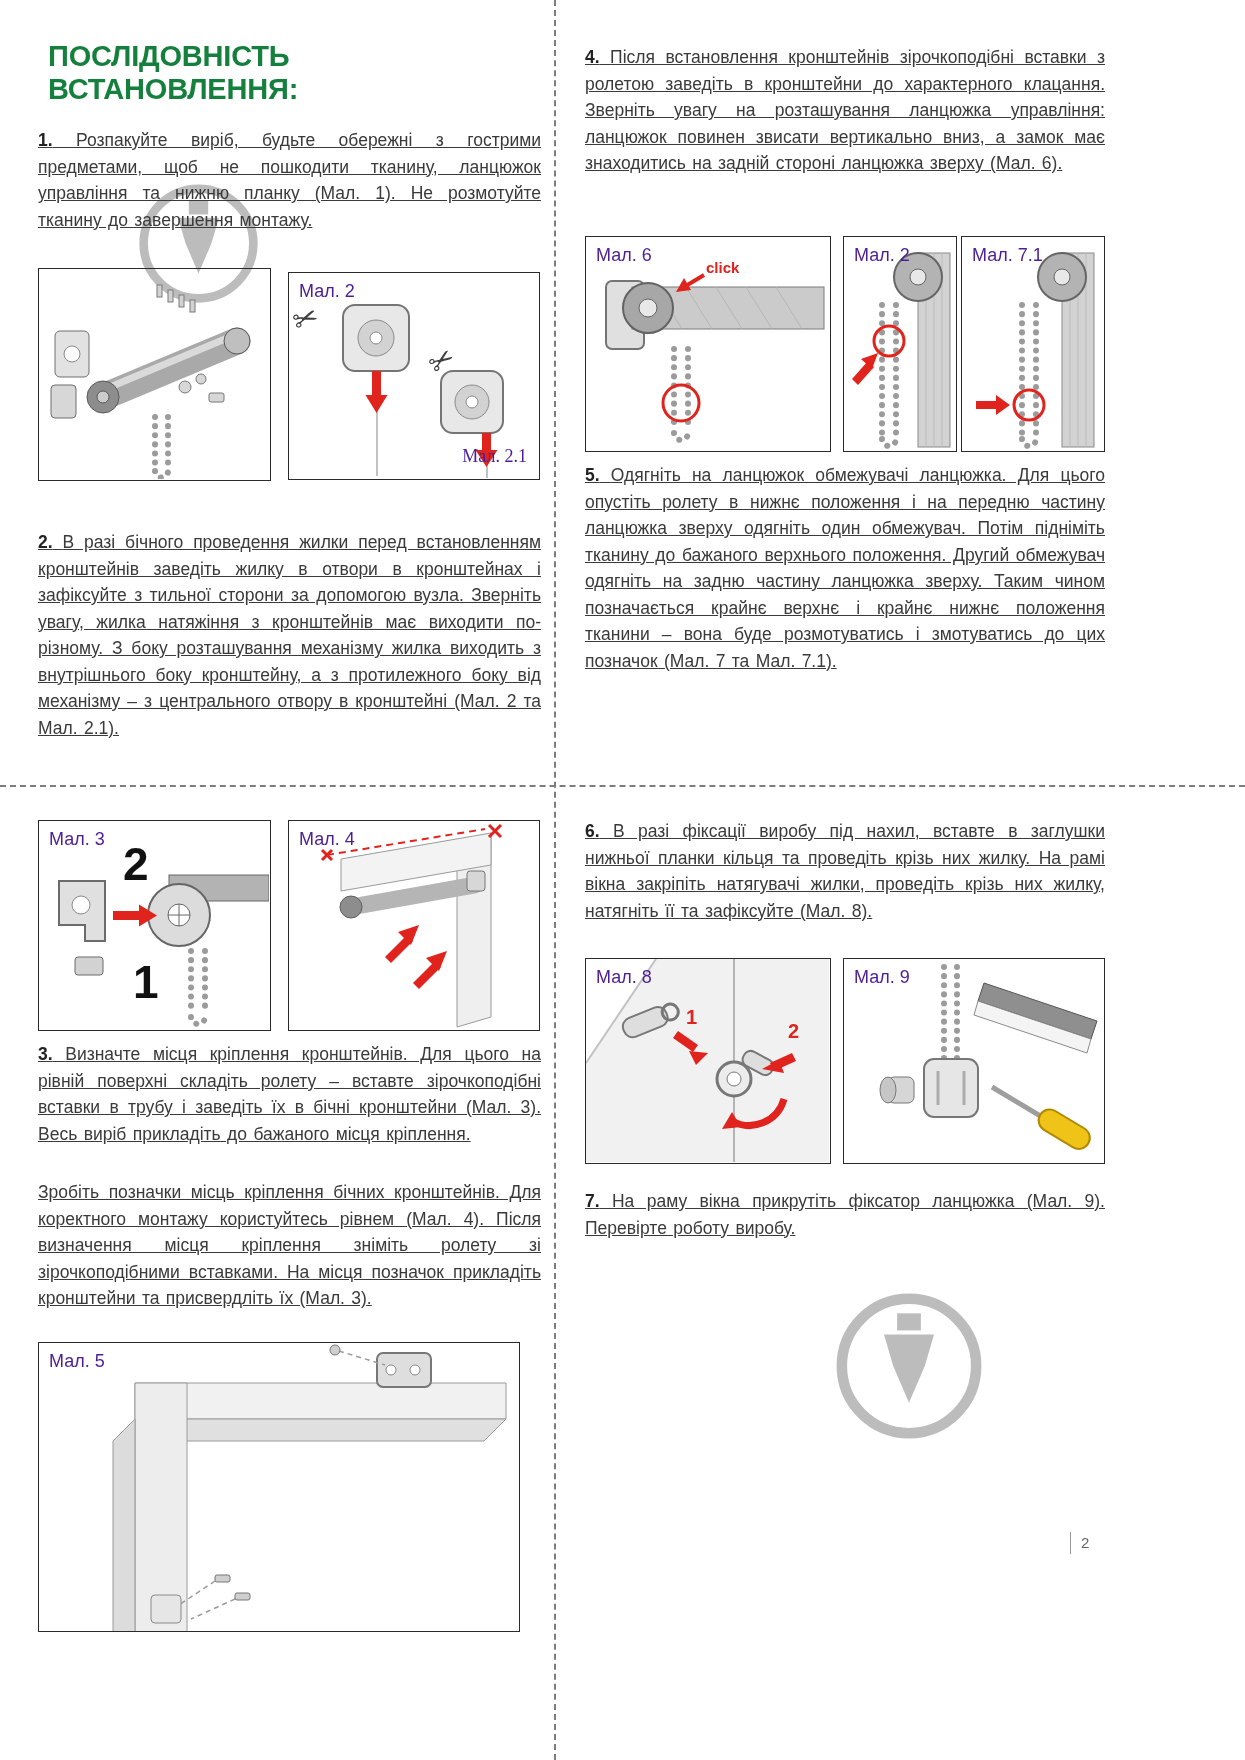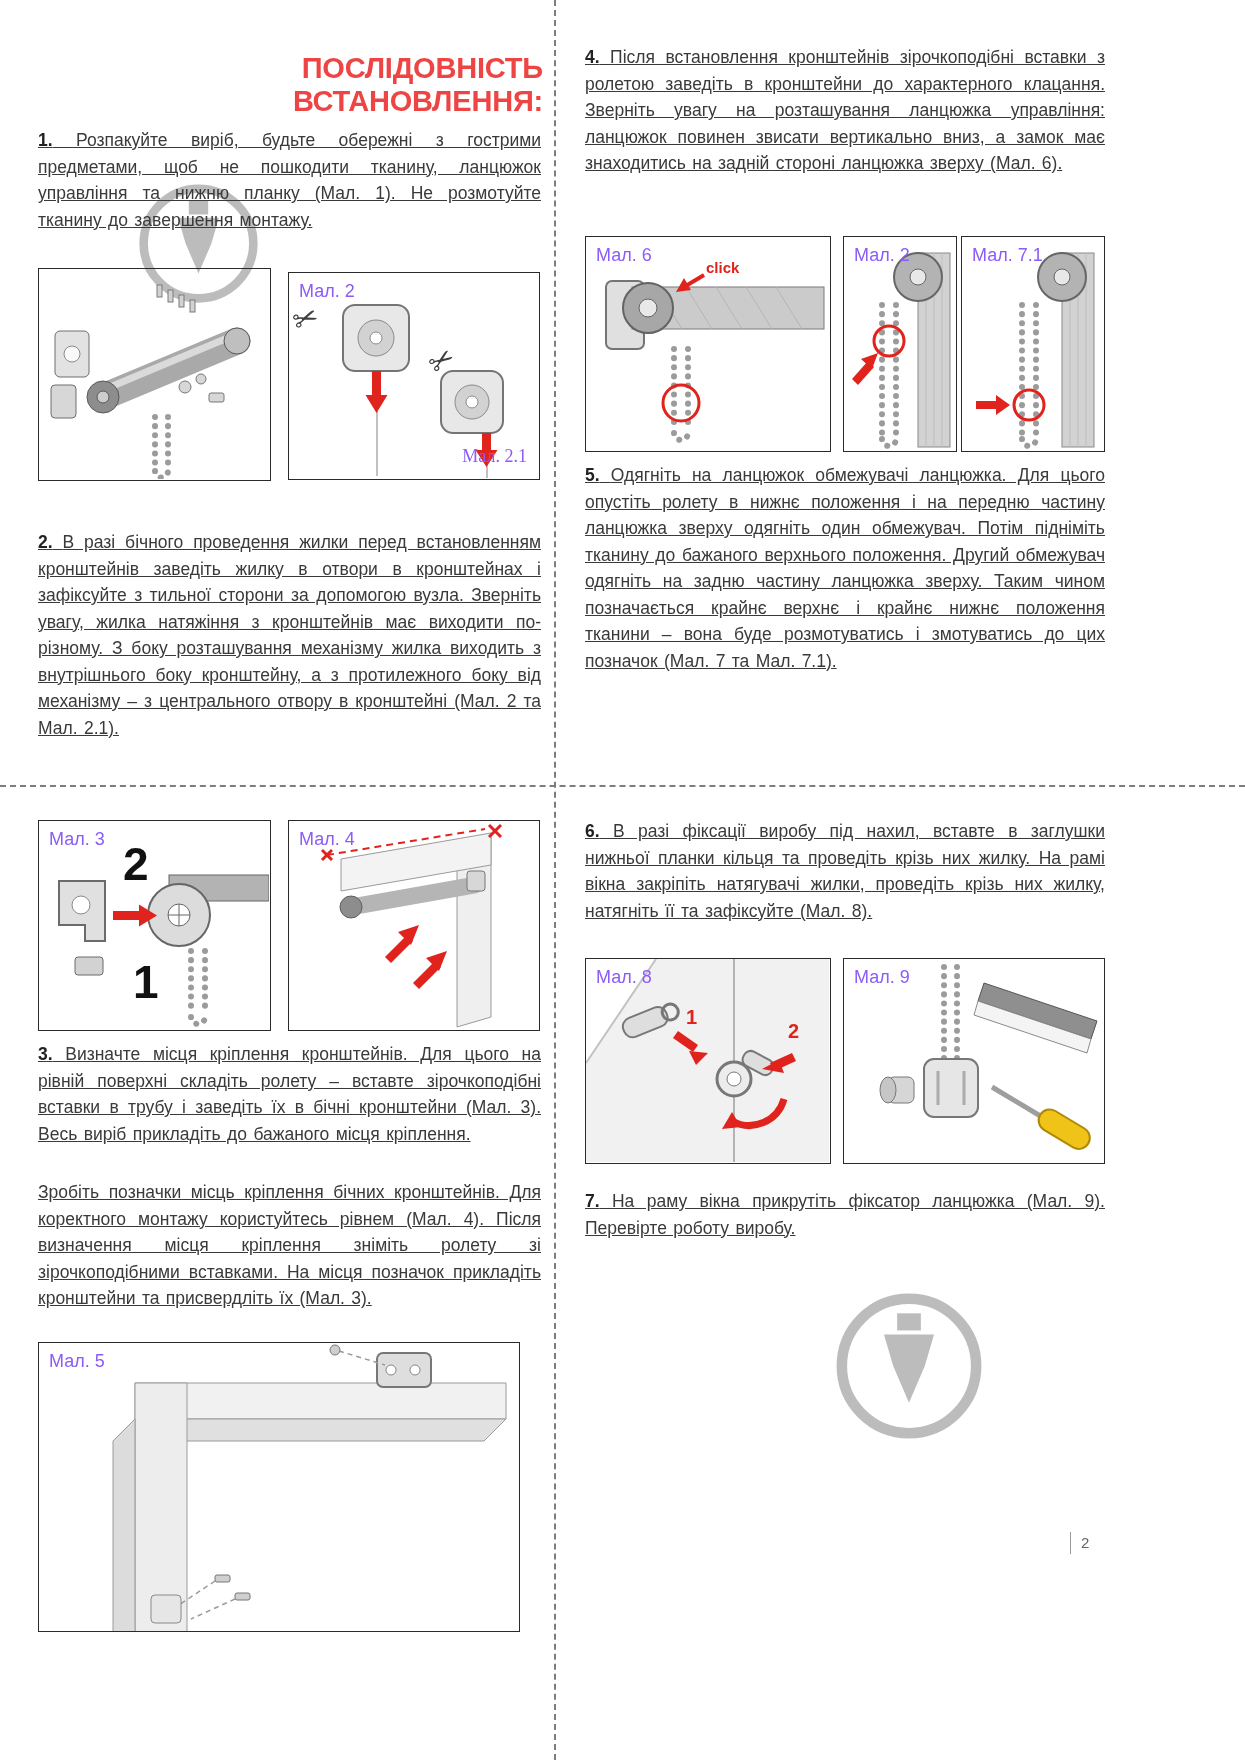--- a/index.html
+++ b/index.html
@@ -1,25 +1,25 @@
 <!DOCTYPE html>
 <html><head>
 <meta charset="utf-8">
 <style>
   * { margin:0; padding:0; box-sizing:border-box; }
   html,body { background:#ffffff; }
   body { font-family:"Liberation Sans", sans-serif; }
   .page { position:relative; width:1245px; height:1760px; background:#ffffff; overflow:hidden; color:#3a3a3a; }
   .divider-v { position:absolute; left:554px; top:0; height:1760px; border-left:2px dashed #7d7d7d; }
   .divider-h { position:absolute; left:0; top:785px; width:1245px; border-top:2px dashed #7d7d7d; }
-  .title { position:absolute; left:48px; top:52px; width:495px; font-size:29px; font-weight:bold; color:#ef4444; letter-spacing:-0.2px;text-align:right; }
+  .title { position:absolute; left:48px; top:40px; width:495px; font-size:29px; font-weight:bold; color:#15803d; letter-spacing:-0.2px; }
   .p { position:absolute; font-size:17.5px; line-height:26.5px; text-align:justify; color:#3a3a3a; word-spacing:1.5px; z-index:2;text-decoration:underline; }
   .p b { color:#222222; }
   .figbox { position:absolute; border:1.5px solid #2a2a2a; background:transparent; overflow:hidden; z-index:2; }
-  .figlabel { position:absolute; top:8px; left:10px; font-size:18px; color:#8b5cf6; z-index:4; }
+  .figlabel { position:absolute; top:8px; left:10px; font-size:18px; color:#4c1d95; z-index:4; }
   .figlabel.bottom-right { top:auto; left:auto; bottom:12px; right:12px;font-family:Liberation Serif, serif; }
   .ill { position:absolute; left:0; top:0; z-index:1; }
   .overlay { position:absolute; z-index:5; }
   .bignum { font-weight:bold; font-size:46px; color:#111111; line-height:1; }
   .rednum { font-weight:bold; font-size:20px; color:#e0231c; line-height:1; }
   .click-label { font-weight:bold; font-size:15px; color:#e0231c; }
   .scissors { position:absolute; font-size:30px; color:#3f3f3f; z-index:5; font-family:"DejaVu Sans", sans-serif; }
   .wm { position:absolute; color:#a6a6a6; opacity:0.75; z-index:0; }
   .pagenum { position:absolute; left:1070px; top:1532px; font-size:15px; color:#666666; border-left:1.5px solid #999999; padding-left:10px; line-height:22px; z-index:2; }
 </style>

